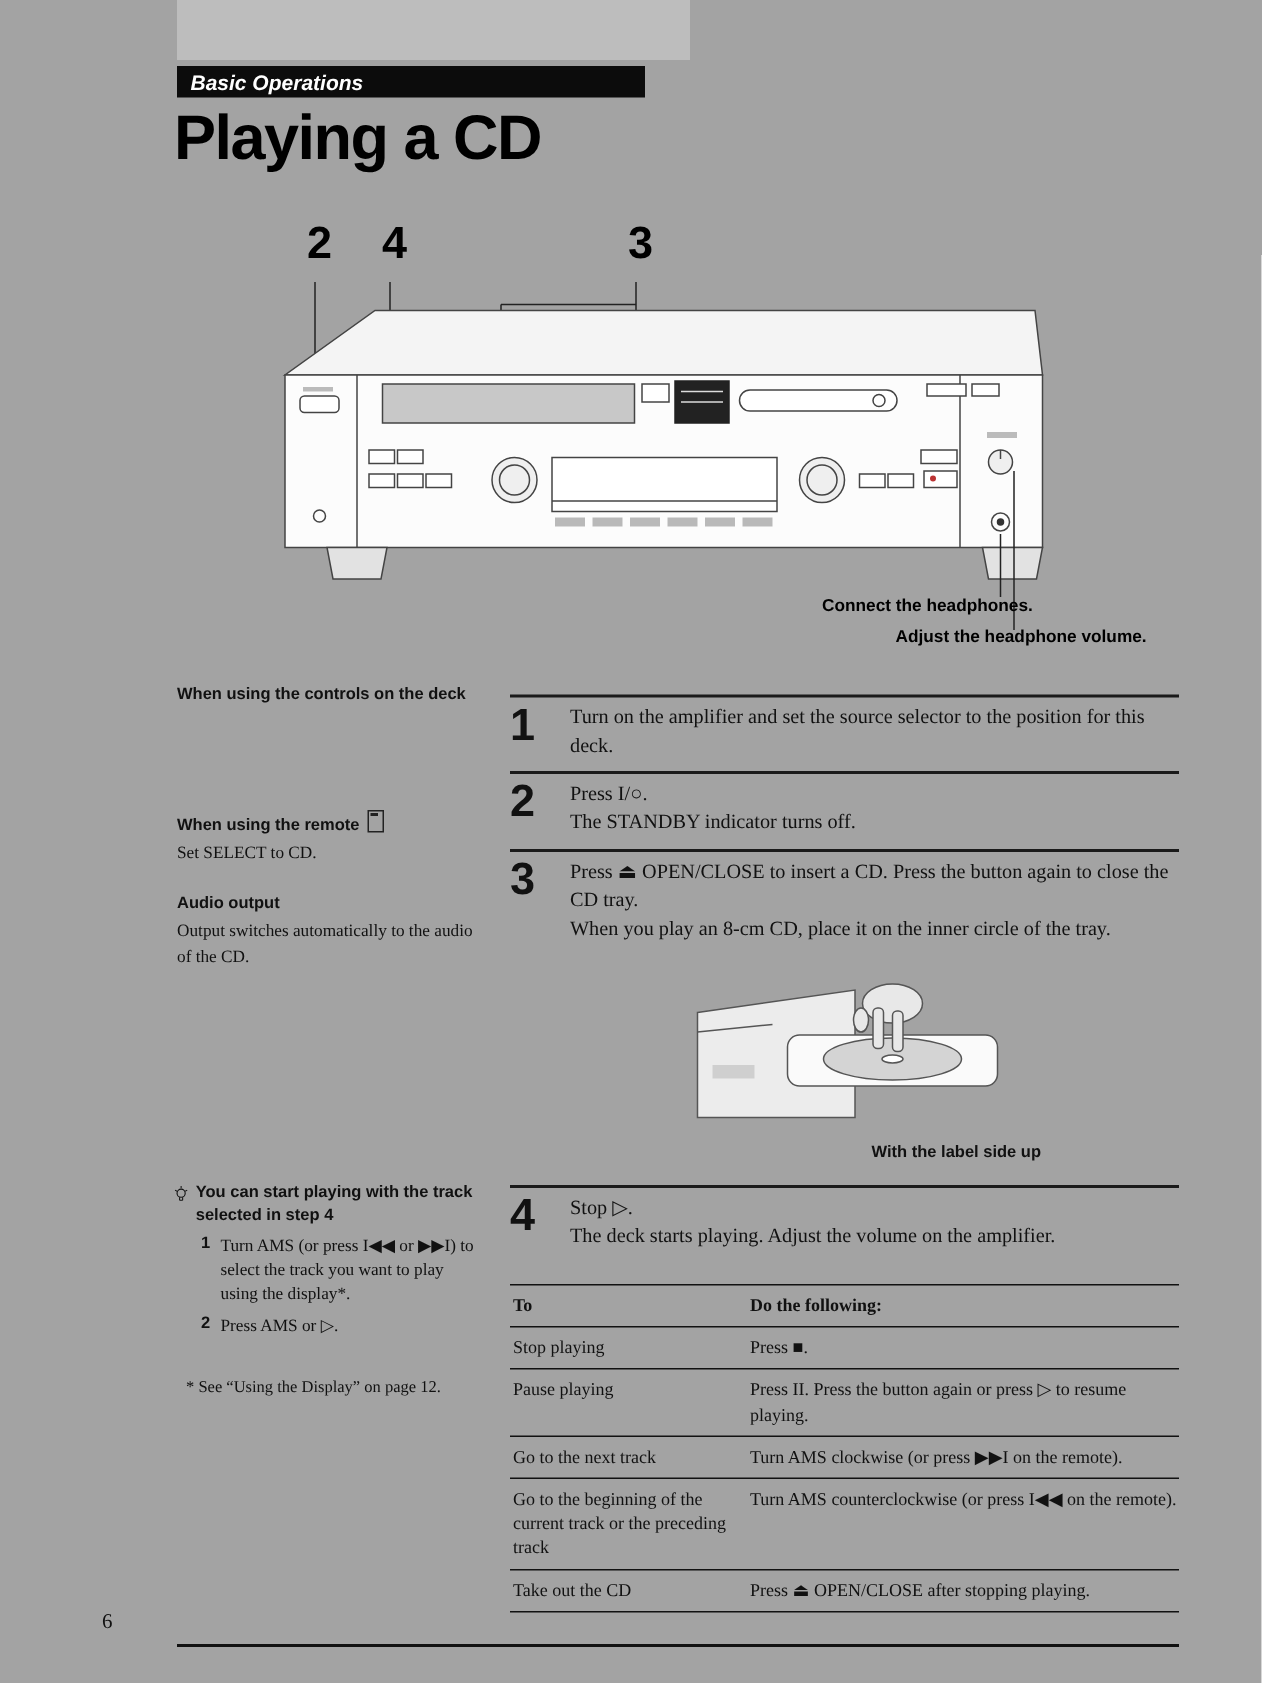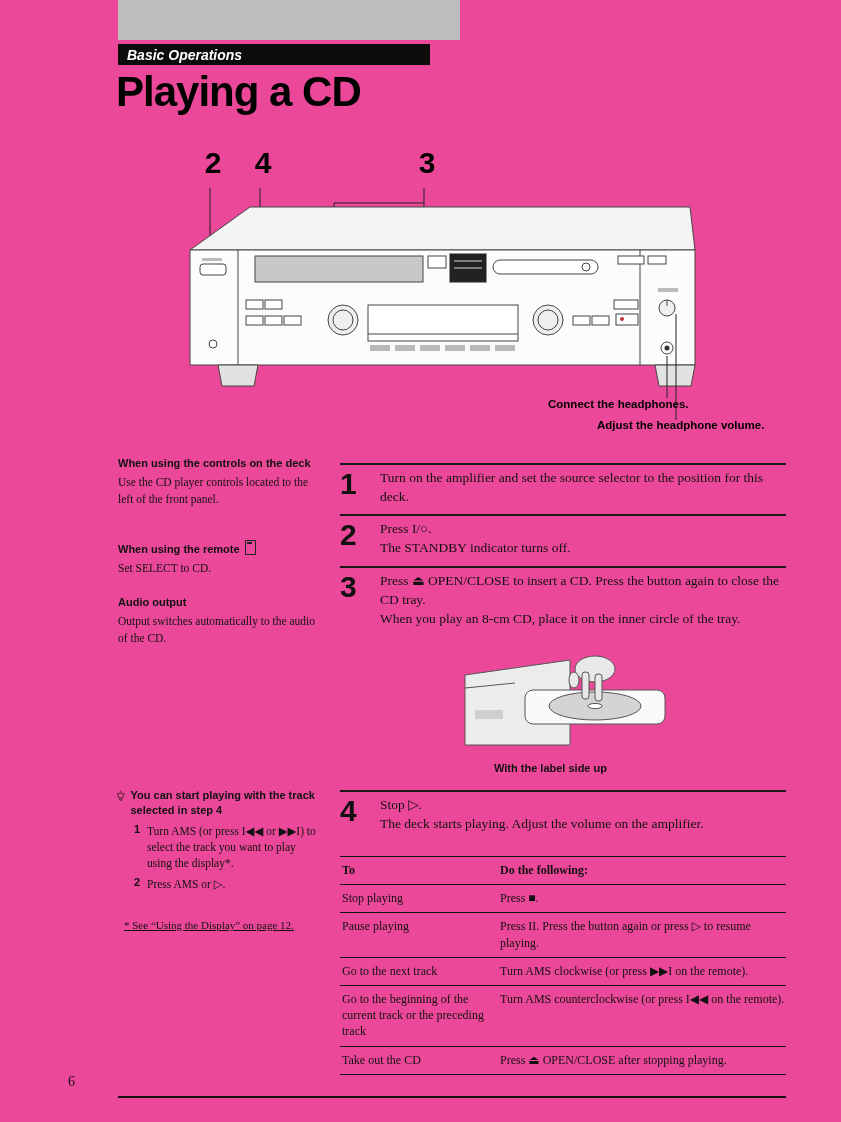--- a/index.html
+++ b/index.html
@@ -1,16 +1,16 @@
 <!DOCTYPE html>
 <html><head>
 <meta charset="utf-8">
 <style>
   html,body{margin:0;padding:0;background:#ffffff;}
-  .page{position:relative;width:841px;height:1122px;background:#ec4899;font-family:"Liberation Serif",serif;color:#111;overflow:hidden;}
+  .page{position:relative;width:841px;height:1122px;background:#a3a3a3;font-family:"Liberation Serif",serif;color:#111;overflow:hidden;}
 
   .gray-block{position:absolute;left:118px;top:0;width:342px;height:40px;background:#bdbdbd;}
   .band{position:absolute;left:118px;top:44px;width:312px;height:21px;background:#0c0c0c;color:#fff;
         font:italic bold 14px "Liberation Sans",sans-serif;display:flex;align-items:center;padding-left:9px;box-sizing:border-box;}
   .title{position:absolute;left:116px;top:68px;font:bold 42px "Liberation Sans",sans-serif;letter-spacing:-1px;color:#000;}
 
   .fig{position:absolute;left:118px;top:148px;width:700px;height:300px;}
   .callout{position:absolute;font:bold 30px "Liberation Sans",sans-serif;width:26px;text-align:center;color:#000;}
   .cap{position:absolute;font:bold 11.5px "Liberation Sans",sans-serif;color:#000;white-space:nowrap;}
 
@@ -18,30 +18,30 @@
   .note-head{font:bold 11px "Liberation Sans",sans-serif;line-height:1.35;margin:0 0 3px 0;}
   .note-body{font:11.5px "Liberation Serif",serif;line-height:1.45;}
   .remote-icon{display:inline-block;width:9px;height:13px;border:1.2px solid #222;margin-left:5px;vertical-align:-2px;position:relative;}
   .remote-icon::before{content:"";position:absolute;left:1px;top:1px;width:5px;height:2px;background:#222;}
 
   .tip{position:absolute;left:116px;top:788px;width:204px;}
   .tip-head{display:flex;gap:5px;font:bold 11px "Liberation Sans",sans-serif;line-height:1.35;}
   .tip-item{display:flex;margin:5px 0 0 18px;}
   .tip-item .n{font:bold 11px "Liberation Sans",sans-serif;width:13px;flex:none;}
   .tip-item .t{font:11.5px "Liberation Serif",serif;line-height:1.4;}
-  .footnote{position:absolute;left:124px;top:918px;width:180px;font:11px "Liberation Serif",serif;line-height:1.4;padding-left:9px;text-indent:-9px;text-decoration:underline;}
+  .footnote{position:absolute;left:124px;top:918px;width:180px;font:11px "Liberation Serif",serif;line-height:1.4;padding-left:9px;text-indent:-9px;}
 
   .rule{position:absolute;left:340px;width:446px;height:1.5px;background:#1a1a1a;}
   .step{position:absolute;left:340px;width:446px;display:flex;}
   .step-num{width:40px;flex:none;font:bold 30px "Liberation Sans",sans-serif;line-height:1;}
   .step-text{flex:1;font:13.5px "Liberation Serif",serif;line-height:1.4;}
   .step-text div{margin:0;}
 
   .tray-fig{position:absolute;left:455px;top:650px;width:230px;height:108px;}
-  .tray-cap{position:absolute;left:494px;top:762px;width:230px;text-align:left;font:bold 11px "Liberation Sans",sans-serif;}
+  .tray-cap{position:absolute;left:464px;top:762px;width:230px;text-align:right;font:bold 11px "Liberation Sans",sans-serif;}
 
   .op-table{position:absolute;left:340px;top:856px;width:446px;border-top:1.5px solid #111;font-size:12px;}
   .op-row{display:flex;border-bottom:1.3px solid #111;padding:5px 0 6px 2px;line-height:1.35;}
   .op-row .c1{width:158px;flex:none;padding-right:8px;box-sizing:border-box;}
   .op-row .c2{flex:1;}
   .op-head{font-weight:bold;}
 
   .page-num{position:absolute;left:68px;top:1074px;font:14px "Liberation Serif",serif;}
   .bottom-rule{position:absolute;left:118px;top:1096px;width:668px;height:1.5px;background:#111;}
 </style>
@@ -130,21 +130,20 @@
     </svg>
     <span class="callout" style="left:82px;top:-2px;">2</span>
     <span class="callout" style="left:132px;top:-2px;">4</span>
     <span class="callout" style="left:296px;top:-2px;">3</span>
   </div>
   <div class="cap" style="left:548px;top:398px;text-align:center;">Connect the headphones.</div>
   <div class="cap" style="left:597px;top:419px;">Adjust the headphone volume.</div>
 
   <div class="note" style="top:456px;">
     <div class="note-head">When using the controls on the deck</div>
-    <div class="note-body">Use the CD player controls located to the left of the front panel.</div>
   </div>
   <div class="note" style="top:540px;">
     <div class="note-head"><span>When using the remote</span><span class="remote-icon"></span></div>
     <div class="note-body">Set SELECT to CD.</div>
   </div>
   <div class="note" style="top:595px;">
     <div class="note-head">Audio output</div>
     <div class="note-body">Output switches automatically to the audio of the CD.</div>
   </div>
 

